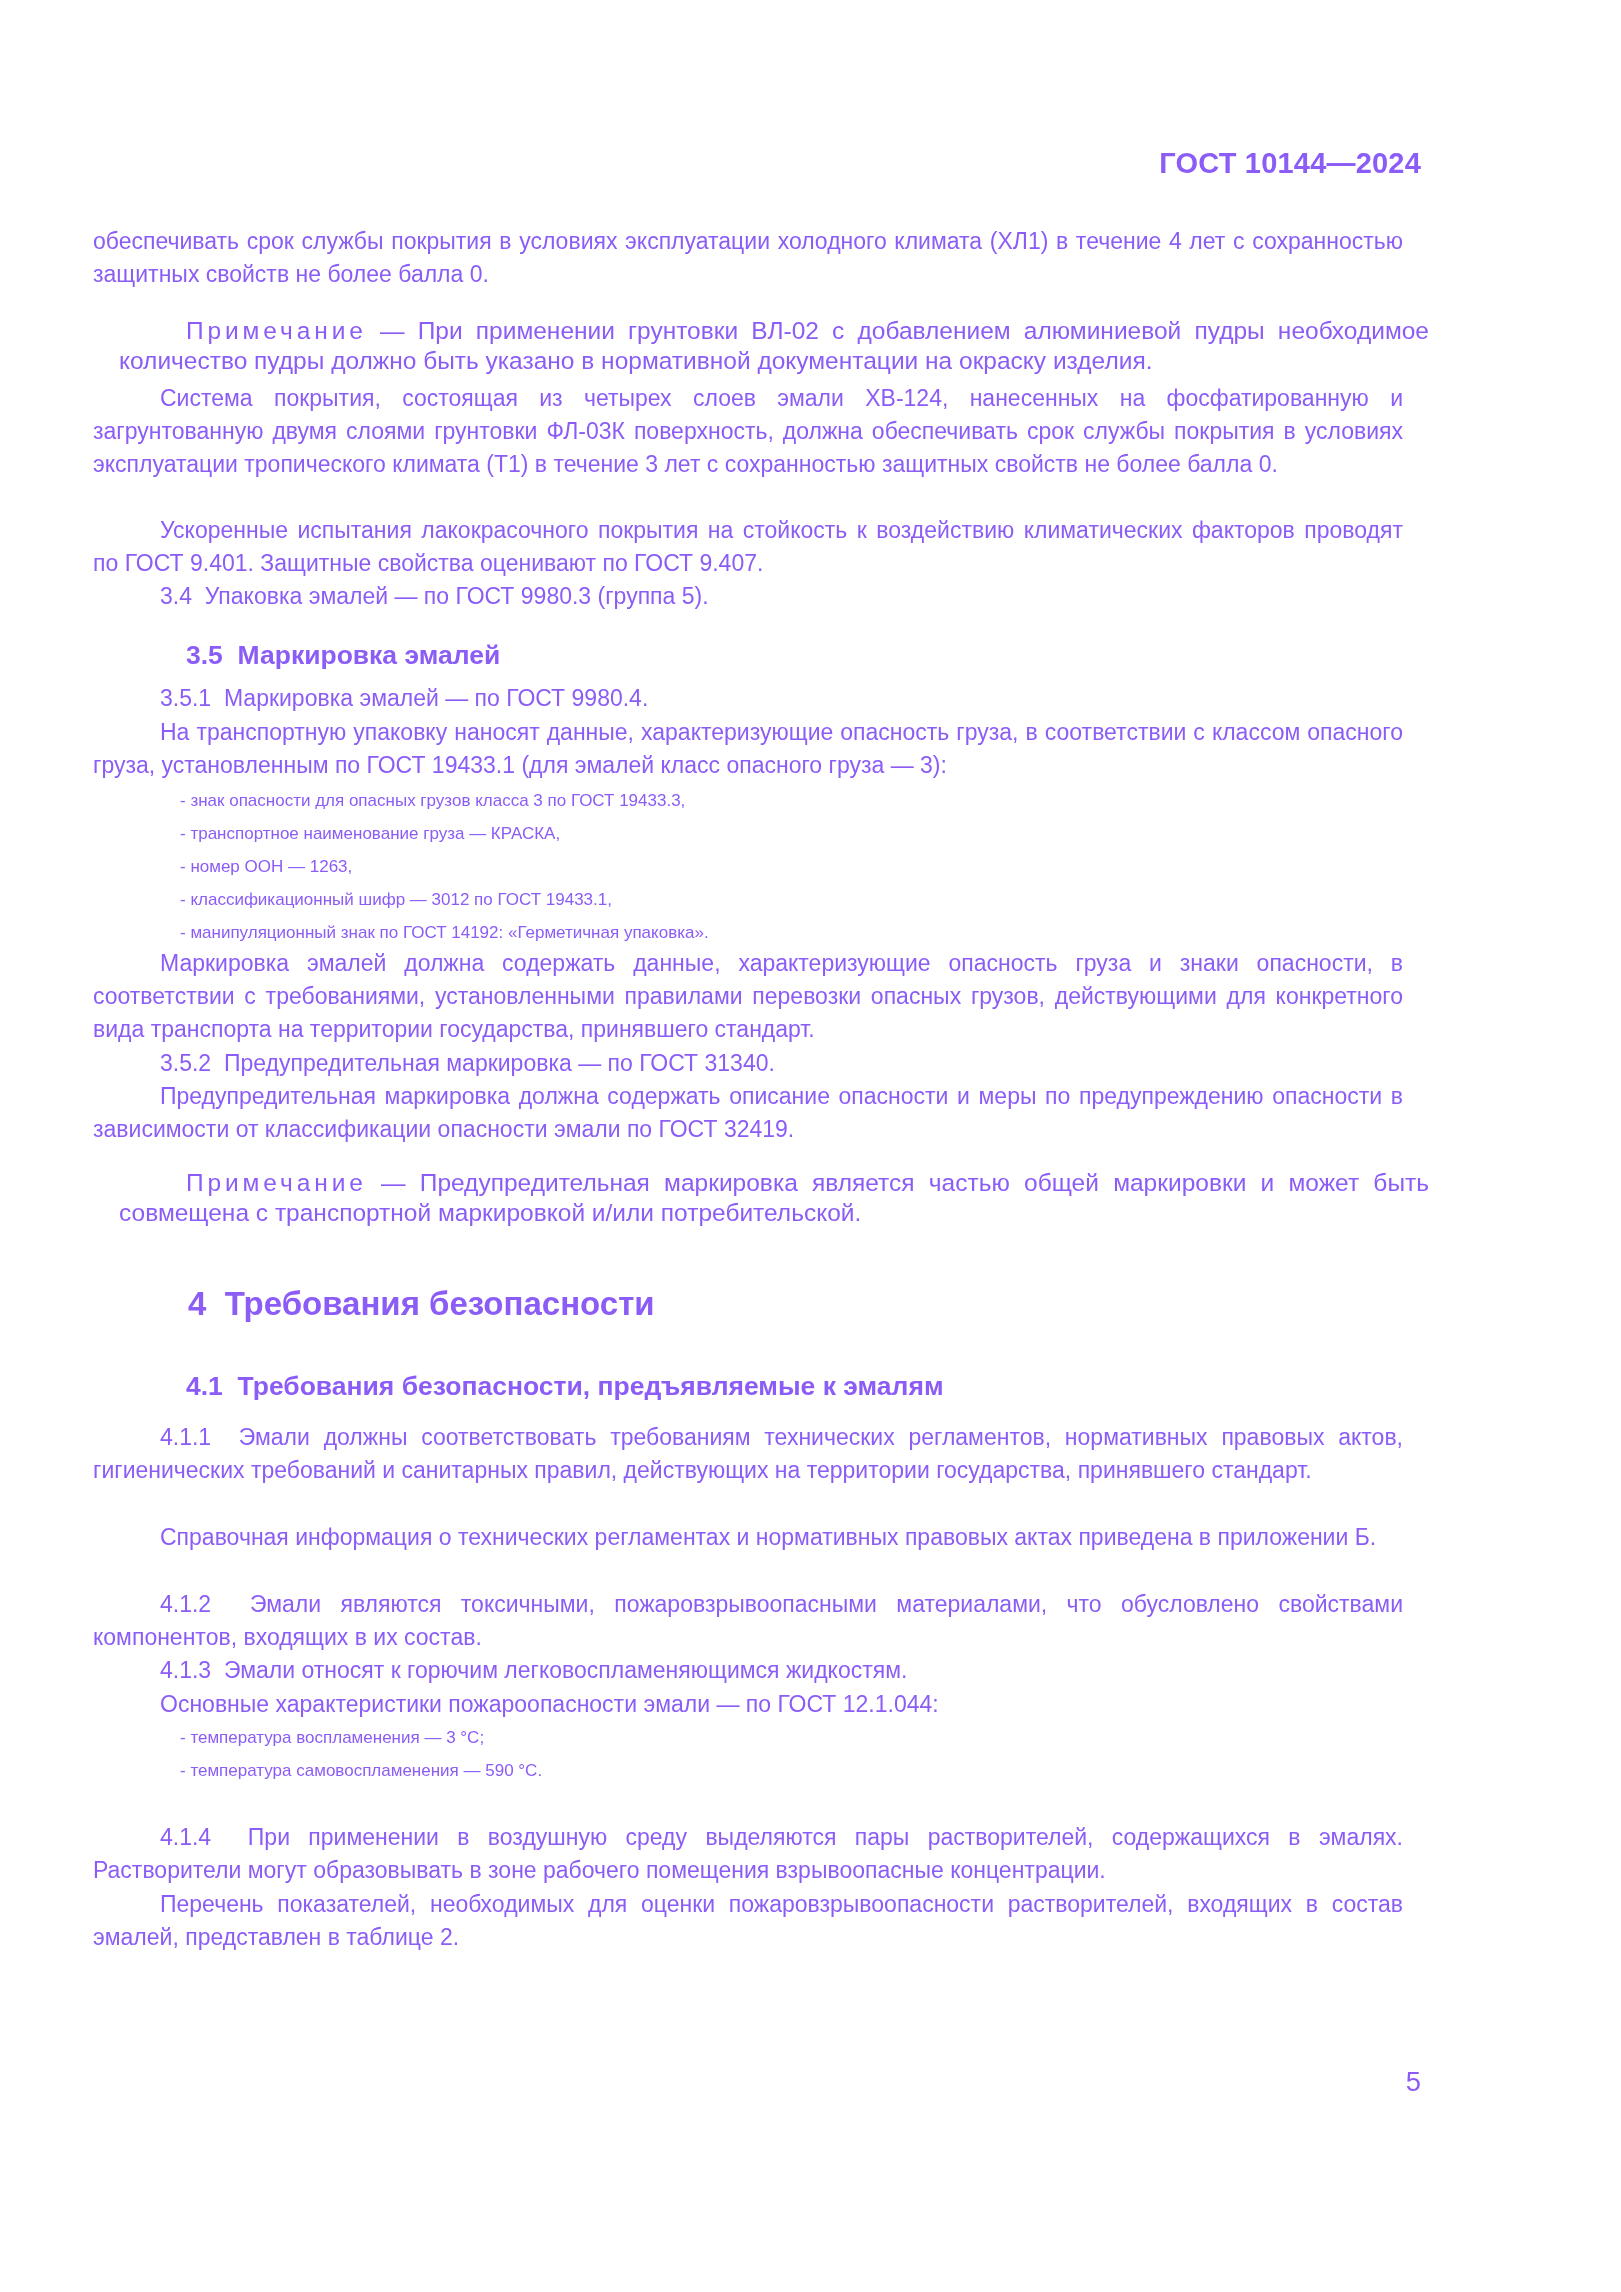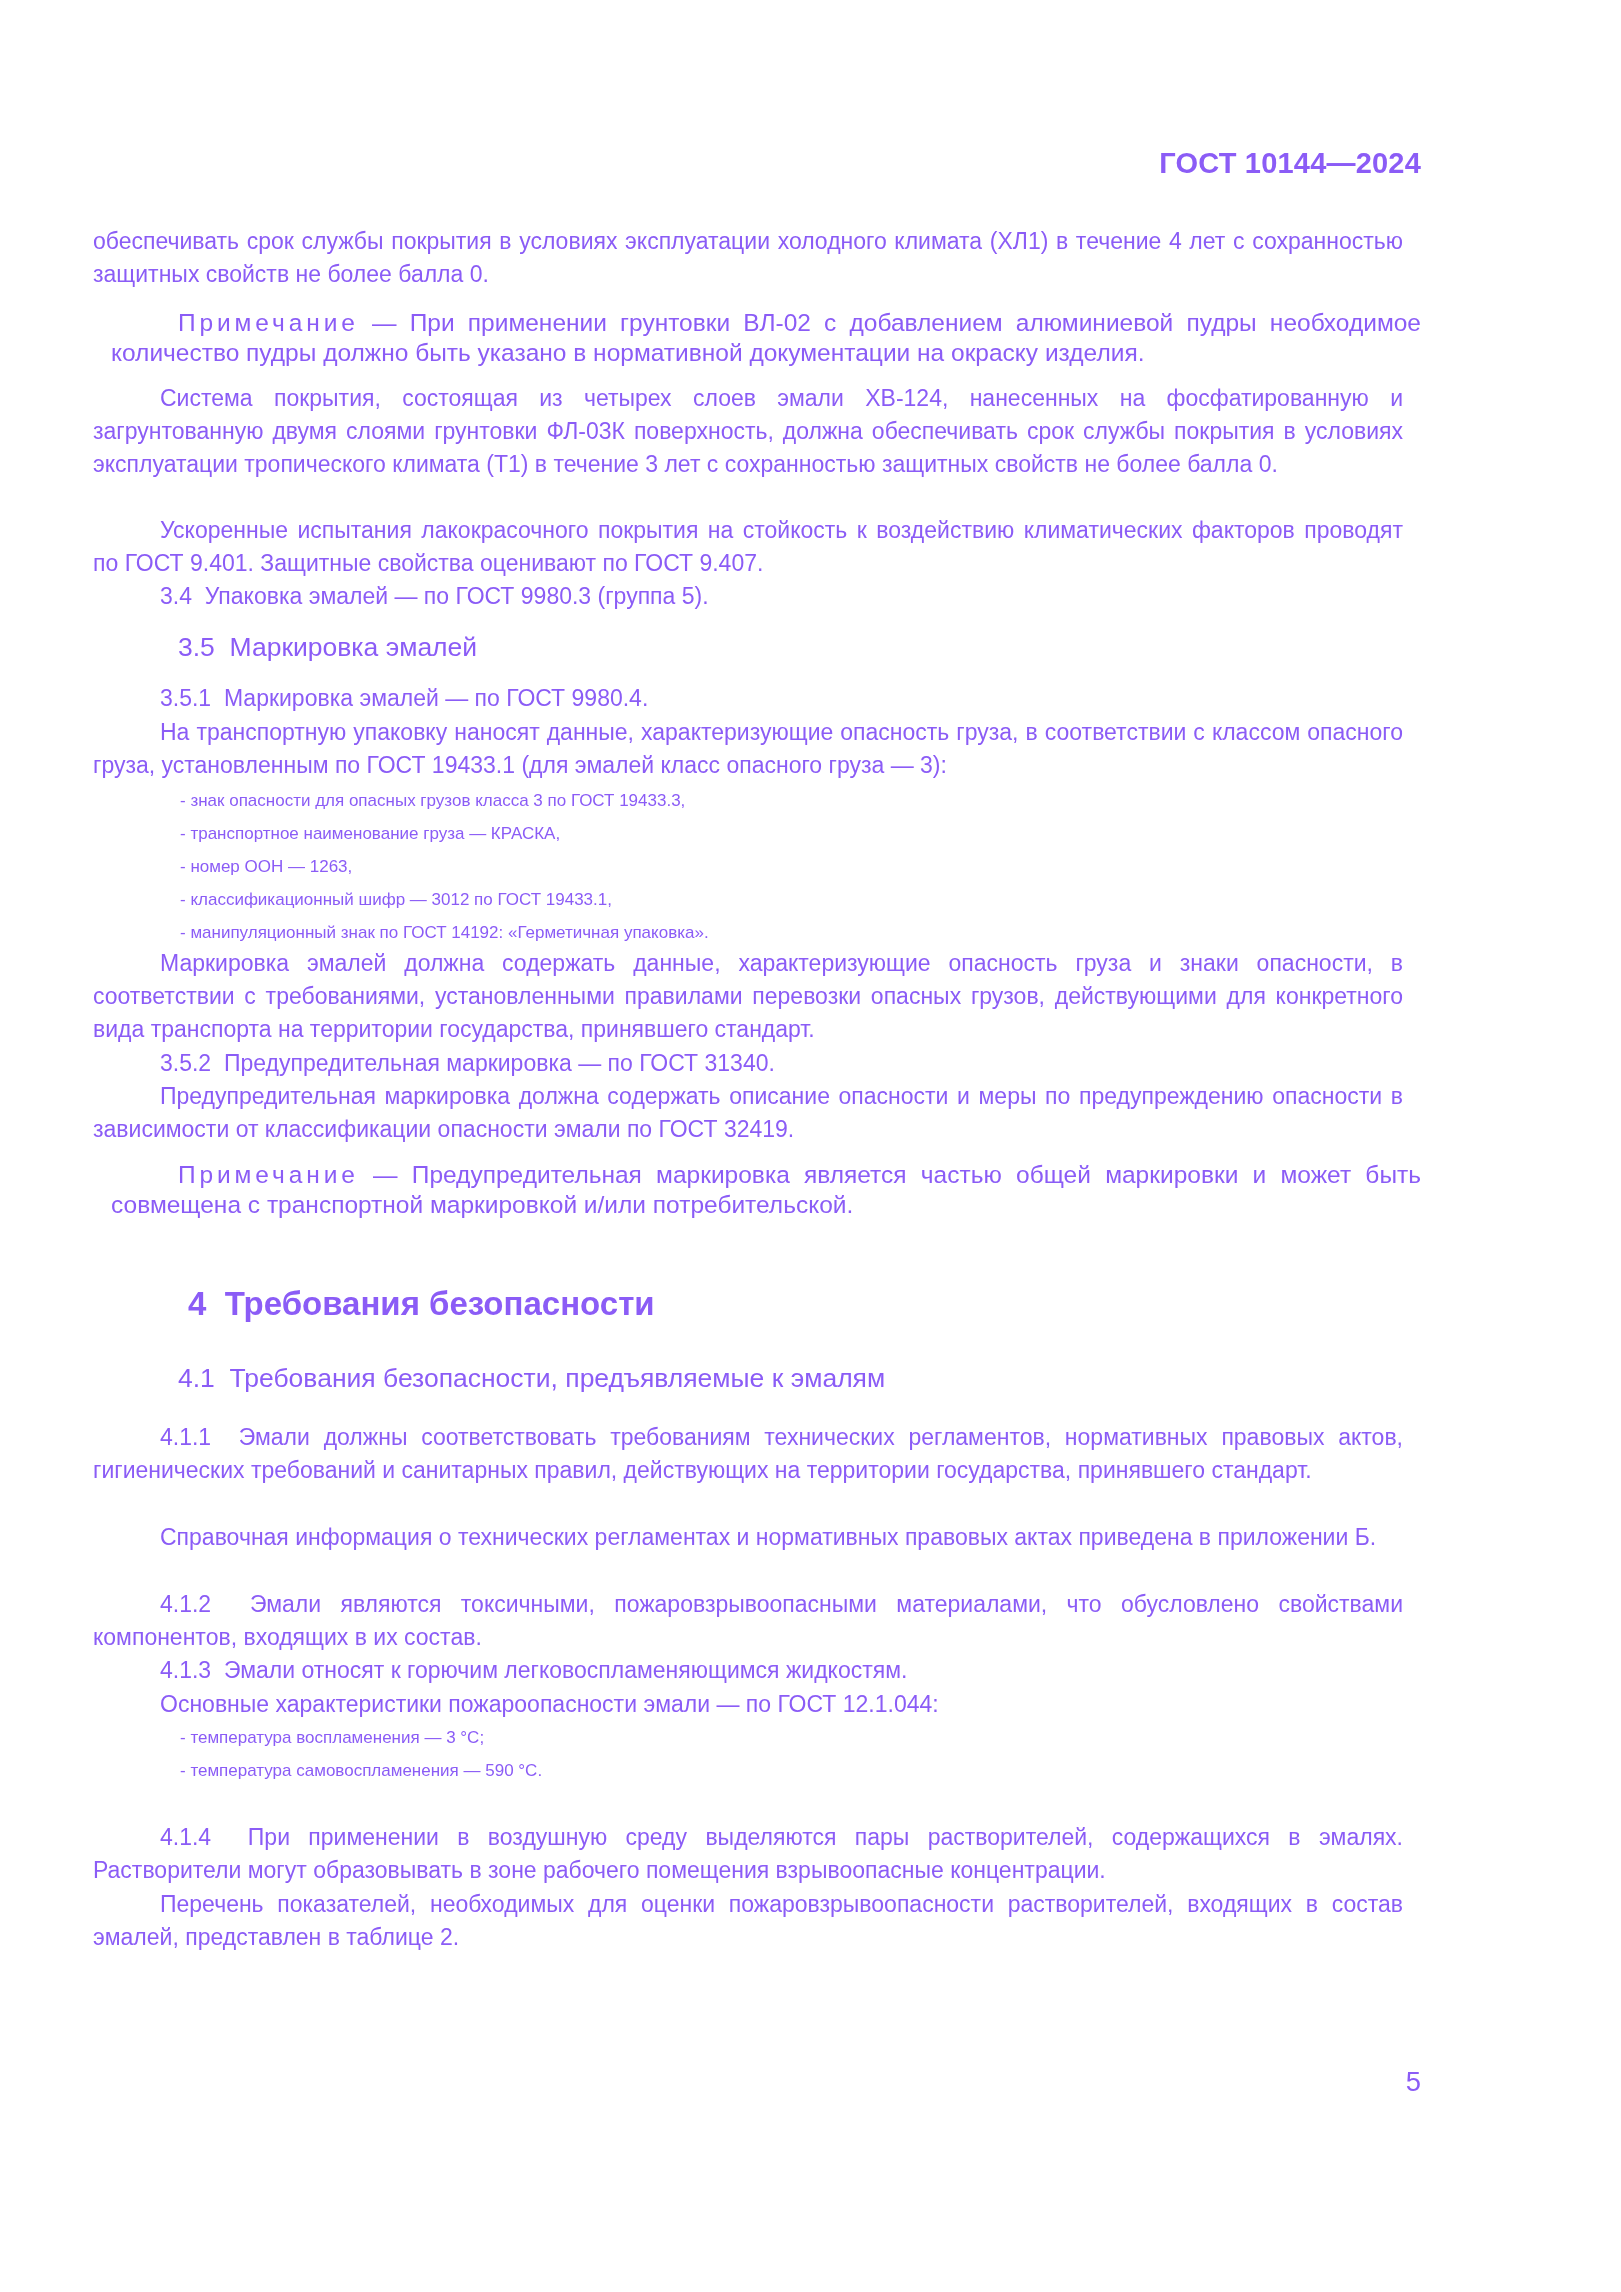--- a/index.html
+++ b/index.html
@@ -36,35 +36,35 @@
     font-size: 23px;
     line-height: 33px;
     text-align: justify;
     text-indent: 67px;
   }
   .para.no-indent { text-indent: 0; }
   .note {
     position: absolute;
     left: 111px;
     width: 1310px;
-    margin: 0;
+    margin: 8px;
     font-size: 24.5px;
     line-height: 30px;
     text-align: justify;
     text-indent: 67px;
   }
   .note-label { letter-spacing: 3.9px; }
   .h-sub {
     position: absolute;
     left: 111px;
     width: 1310px;
-    margin: 0;
+    margin: 8px;
     font-size: 26.5px;
     line-height: 33px;
-    font-weight: normal;
+    font-weight: bold;
     text-indent: 67px;
   }
   .h-main {
     position: absolute;
     left: 111px;
     width: 1310px;
     margin: 10px;
     font-size: 33px;
     line-height: 39px;
     font-weight: bold;

